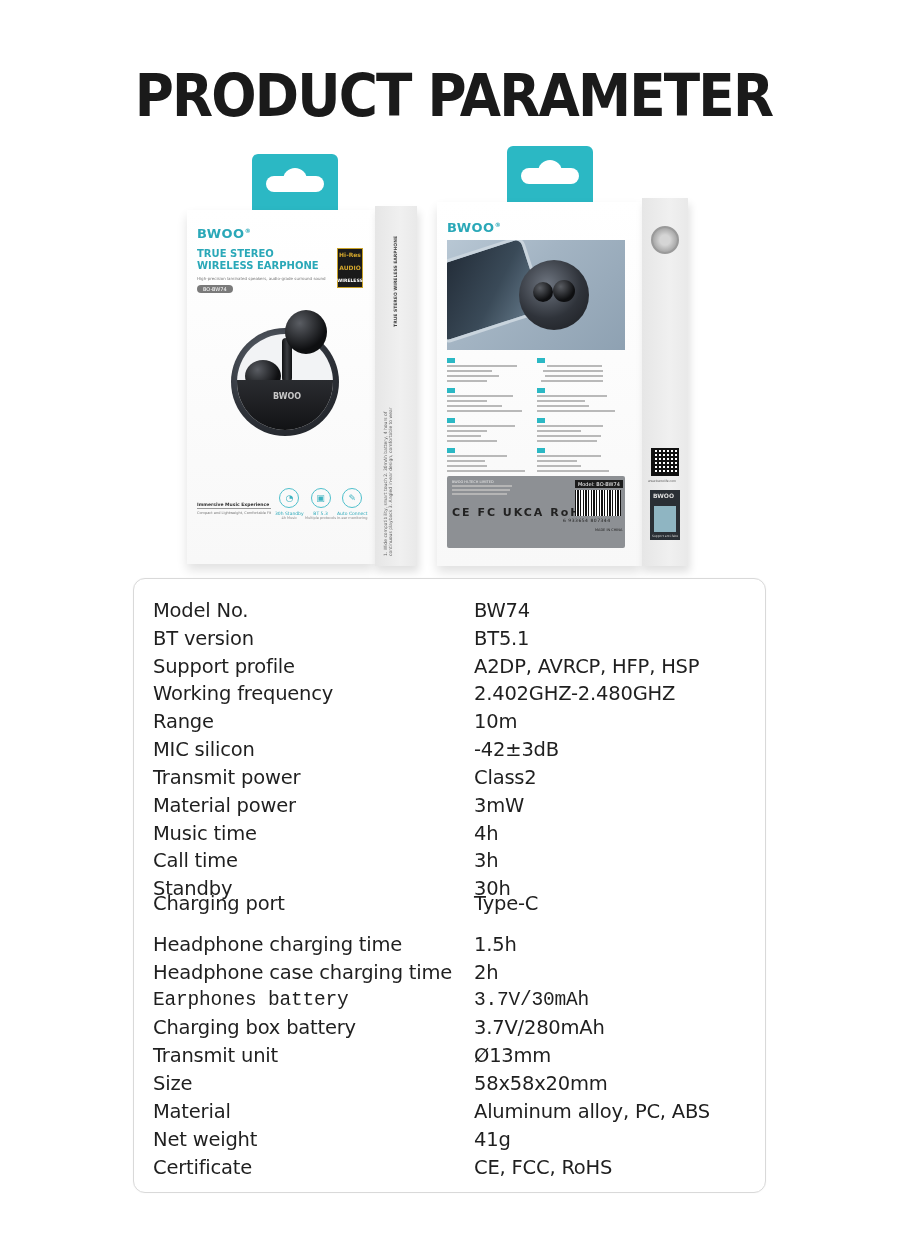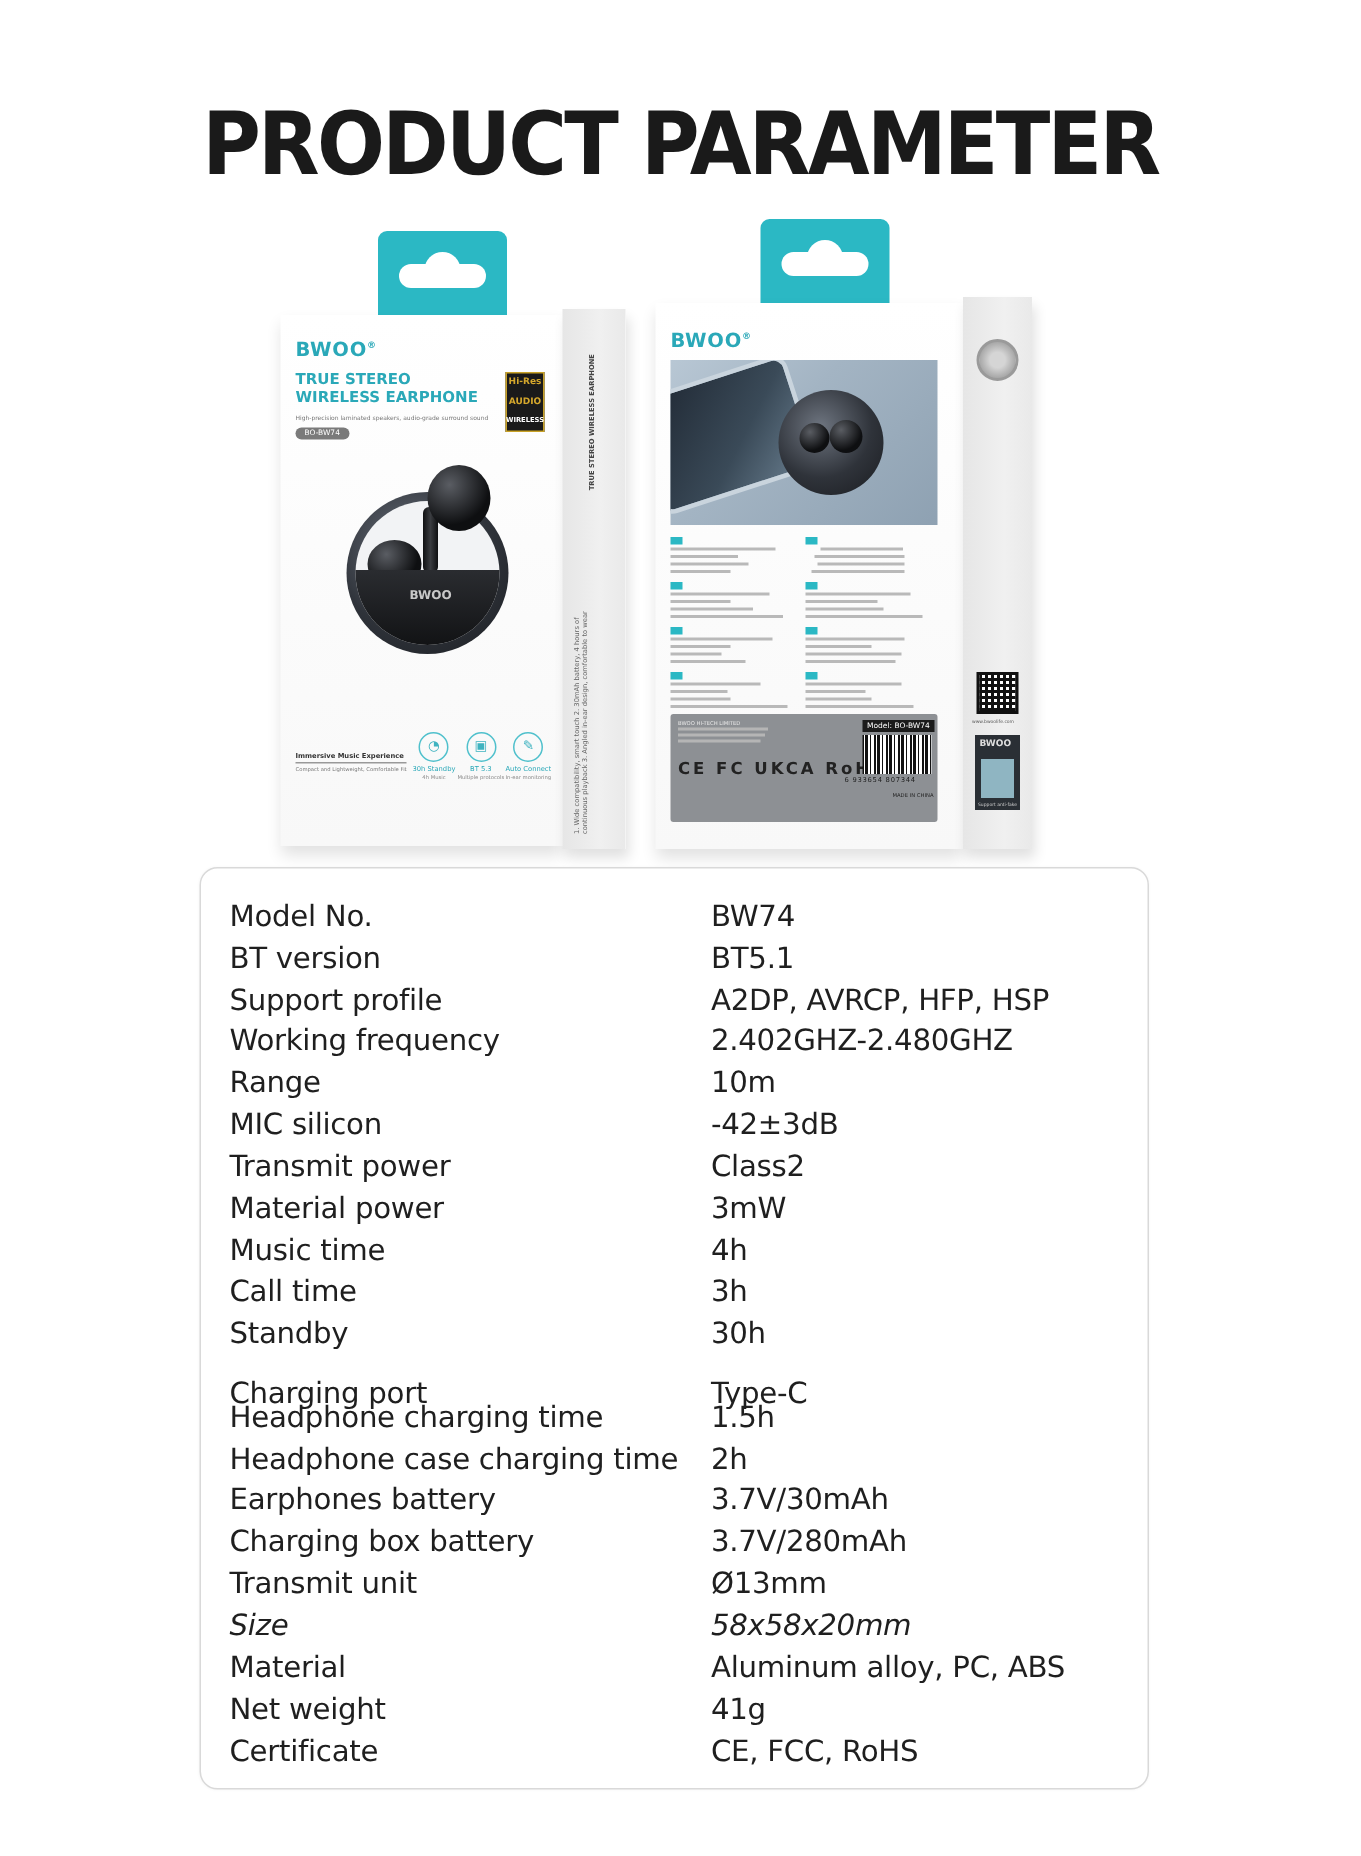--- a/index.html
+++ b/index.html
@@ -318,45 +318,45 @@
       <span class="v">4h</span>
     </div>
   <div class="spec-row" style="top:268px;">
       <span class="k">Call time</span>
       <span class="v">3h</span>
     </div>
   <div class="spec-row" style="top:296px;">
       <span class="k">Standby</span>
       <span class="v">30h</span>
     </div>
-  <div class="spec-row" style="top:336px;">
+  <div class="spec-row" style="top:311px;">
       <span class="k">Charging port</span>
       <span class="v">Type-C</span>
     </div>
   <div class="spec-row" style="top:352px;">
       <span class="k">Headphone charging time</span>
       <span class="v">1.5h</span>
     </div>
   <div class="spec-row" style="top:380px;">
       <span class="k">Headphone case charging time</span>
       <span class="v">2h</span>
     </div>
-  <div class="spec-row" style="top:407px;">
+  <div class="spec-row" style="top:407px;font-family:Liberation Mono, monospace;">
       <span class="k">Earphones battery</span>
       <span class="v">3.7V/30mAh</span>
     </div>
   <div class="spec-row" style="top:435px;">
       <span class="k">Charging box battery</span>
       <span class="v">3.7V/280mAh</span>
     </div>
   <div class="spec-row" style="top:463px;">
       <span class="k">Transmit unit</span>
       <span class="v">Ø13mm</span>
     </div>
-  <div class="spec-row" style="top:491px;font-style:italic;">
+  <div class="spec-row" style="top:491px;">
       <span class="k">Size</span>
       <span class="v">58x58x20mm</span>
     </div>
   <div class="spec-row" style="top:519px;">
       <span class="k">Material</span>
       <span class="v">Aluminum alloy, PC, ABS</span>
     </div>
   <div class="spec-row" style="top:547px;">
       <span class="k">Net weight</span>
       <span class="v">41g</span>

